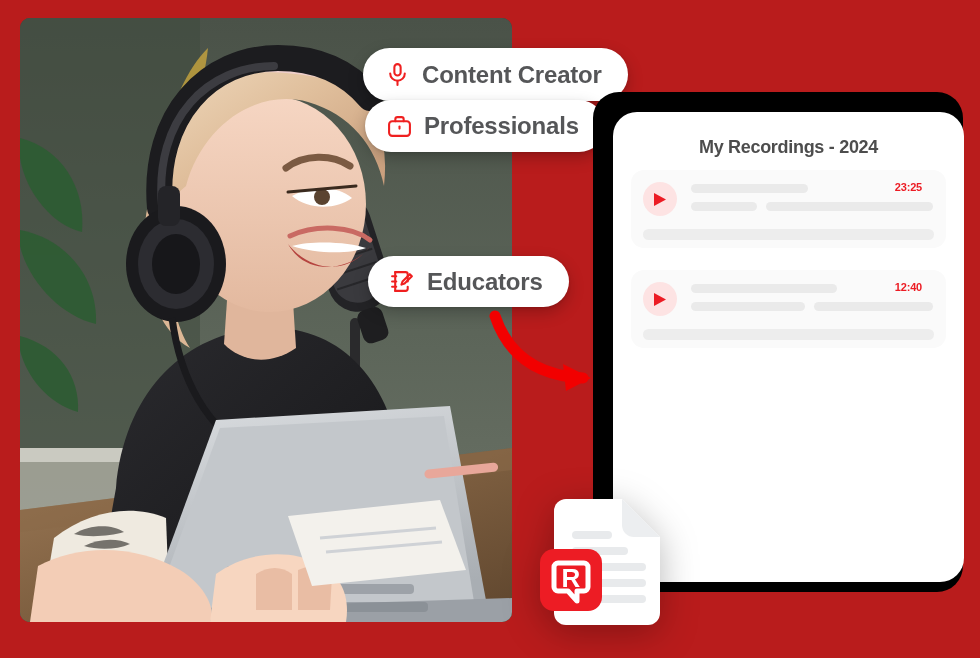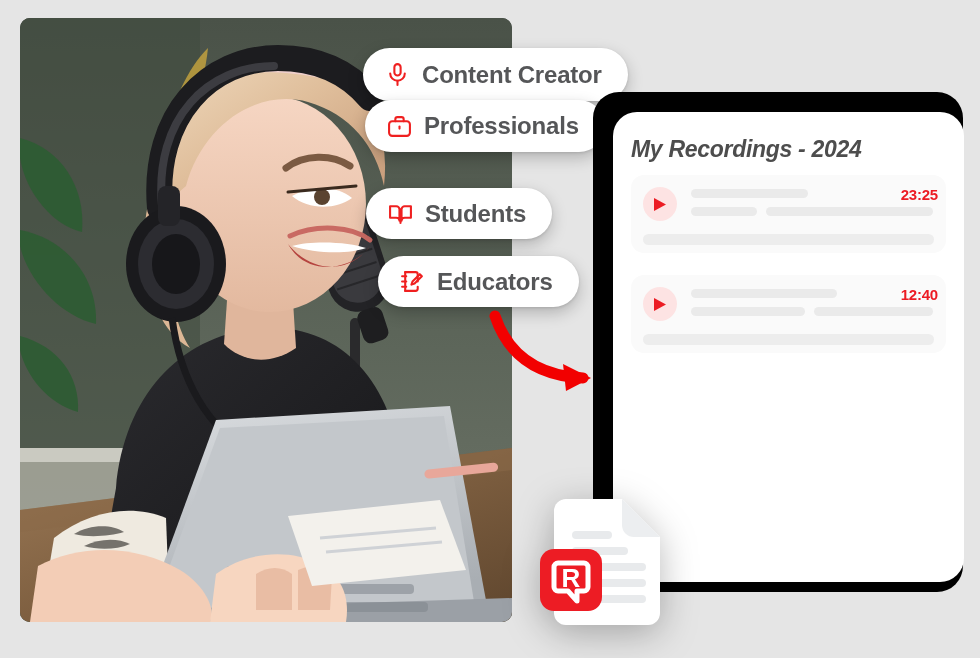--- a/index.html
+++ b/index.html
@@ -8,21 +8,21 @@
     background: #ffffff;
   }
   body {
     font-family: "Liberation Sans", sans-serif;
   }
   #stage {
     position: relative;
     width: 980px;
     height: 658px;
     overflow: hidden;
-    background: #e5e5e5;
+    background: #b91c1c;
   }
 
   
   .photo {
     position: absolute;
     left: 20px;
     top: 18px;
     width: 492px;
     height: 604px;
     border-radius: 10px;
@@ -56,21 +56,21 @@
     width: 25px;
     height: 25px;
     flex: 0 0 25px;
     color: #ef2020;
   }
   .pill .pill-icon svg { display: block; width: 100%; height: 100%; }
 
   #pill-0 { left: 363px; top: 48px;  height: 53px; }
   #pill-1 { left: 365px; top: 100px; height: 52px; }
   #pill-2 { left: 366px; top: 188px; height: 51px; }
-  #pill-3 { left: 378px; top: 256px; height: 51px; }
+  #pill-3 { left: 368px; top: 256px; height: 51px; }
 
   
   .arrow {
     position: absolute;
     left: 487px;
     top: 310px;
     width: 120px;
     height: 85px;
     pointer-events: none;
   }
@@ -93,28 +93,27 @@
     top: 112px;
     width: 351px;
     height: 470px;
     background: #ffffff;
     border-radius: 24px;
     box-sizing: border-box;
     padding: 20px 18px 0 18px;
     overflow: hidden;
   }
   .rec-title {
-    text-align: left;
-    font-size: 23px;
+    text-align: center;
+    font-size: 18px;
     font-weight: 700;
     color: #4d4d4d;
     letter-spacing: -0.3px;
     margin: 6px 0 14px 0;
     line-height: 1;
-    font-style: italic;
   }
 
   .rec-row {
     position: relative;
     background: #fafafa;
     border-radius: 13px;
     height: 78px;
     margin-bottom: 22px;
     box-sizing: border-box;
     padding: 11px 12px 0 12px;
@@ -146,23 +145,23 @@
     border-radius: 7px;
     height: 9px;
   }
   .bar-row2 {
     display: flex;
     gap: 9px;
     margin-top: 9px;
   }
   .rec-time {
     position: absolute;
-    right: 8px;
+    right: 24px;
     top: 12px;
-    font-size: 15px;
+    font-size: 11px;
     font-weight: 700;
     color: #ec1c24;
     letter-spacing: -0.2px;
     line-height: 1;
   }
   .bar-wide {
     margin-top: 13px;
     height: 11px;
     background: #ededed;
     border-radius: 7px;
@@ -328,30 +327,20 @@
     <span class="pill-icon">
       <svg viewBox="0 0 24 24" fill="none" stroke="currentColor" stroke-width="2" stroke-linecap="round" stroke-linejoin="round">
         <rect x="2" y="7" width="20" height="14" rx="3"></rect>
         <path d="M8 7V5a2 2 0 0 1 2-2h4a2 2 0 0 1 2 2v2"></path>
         <line x1="12" y1="12" x2="12" y2="14"></line>
       </svg>
     </span>
     <span class="pill-label">Professionals</span>
   </div>
 
-  <div class="pill" id="pill-2">
-    <span class="pill-icon">
-      <svg viewBox="0 0 24 24" fill="none" stroke="currentColor" stroke-width="2" stroke-linecap="round" stroke-linejoin="round">
-        <path d="M2 5h6a3 3 0 0 1 3 3v11a3 3 0 0 0-3-3H2z"></path>
-        <path d="M22 5h-6a3 3 0 0 0-3 3v11a3 3 0 0 1 3-3h6z"></path>
-        <line x1="12" y1="8" x2="12" y2="21"></line>
-      </svg>
-    </span>
-    <span class="pill-label">Students</span>
-  </div>
 
   <div class="pill" id="pill-3">
     <span class="pill-icon">
       <svg viewBox="0 0 24 24" fill="none" stroke="currentColor" stroke-width="2" stroke-linecap="round" stroke-linejoin="round">
         <path d="M5 3h10a2 2 0 0 1 2 2v7"></path>
         <path d="M5 21h10a2 2 0 0 0 2-2v-2"></path>
         <line x1="5" y1="3" x2="5" y2="21"></line>
         <line x1="2" y1="7" x2="6" y2="7"></line>
         <line x1="2" y1="12" x2="6" y2="12"></line>
         <line x1="2" y1="17" x2="6" y2="17"></line>

